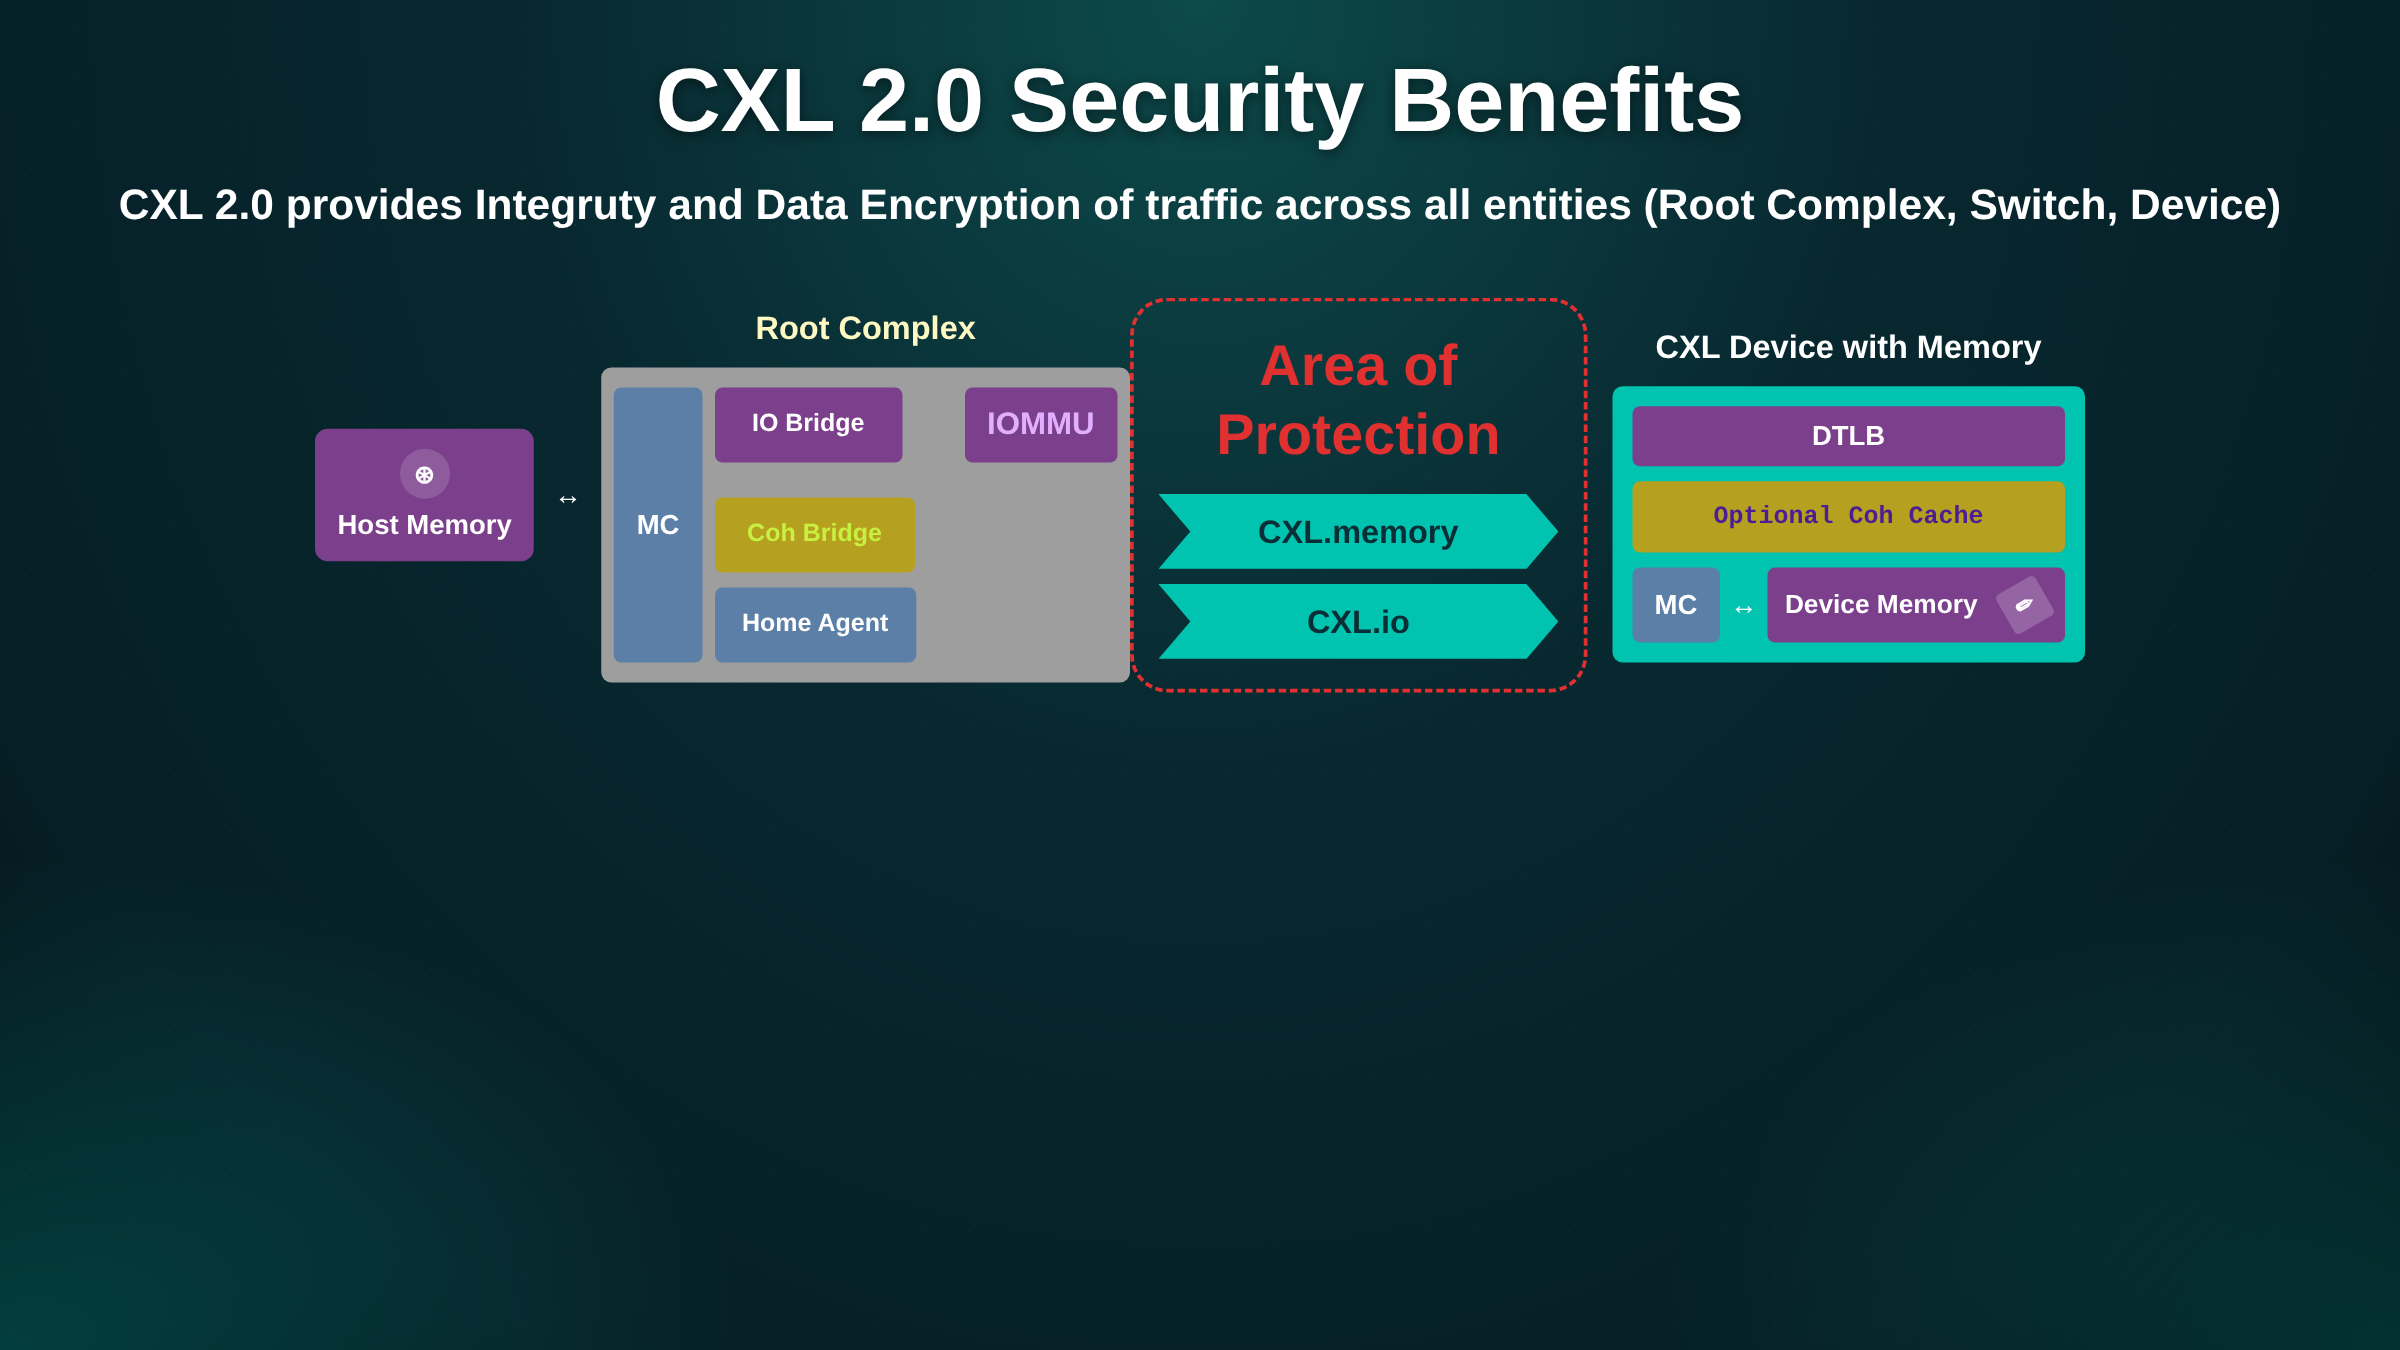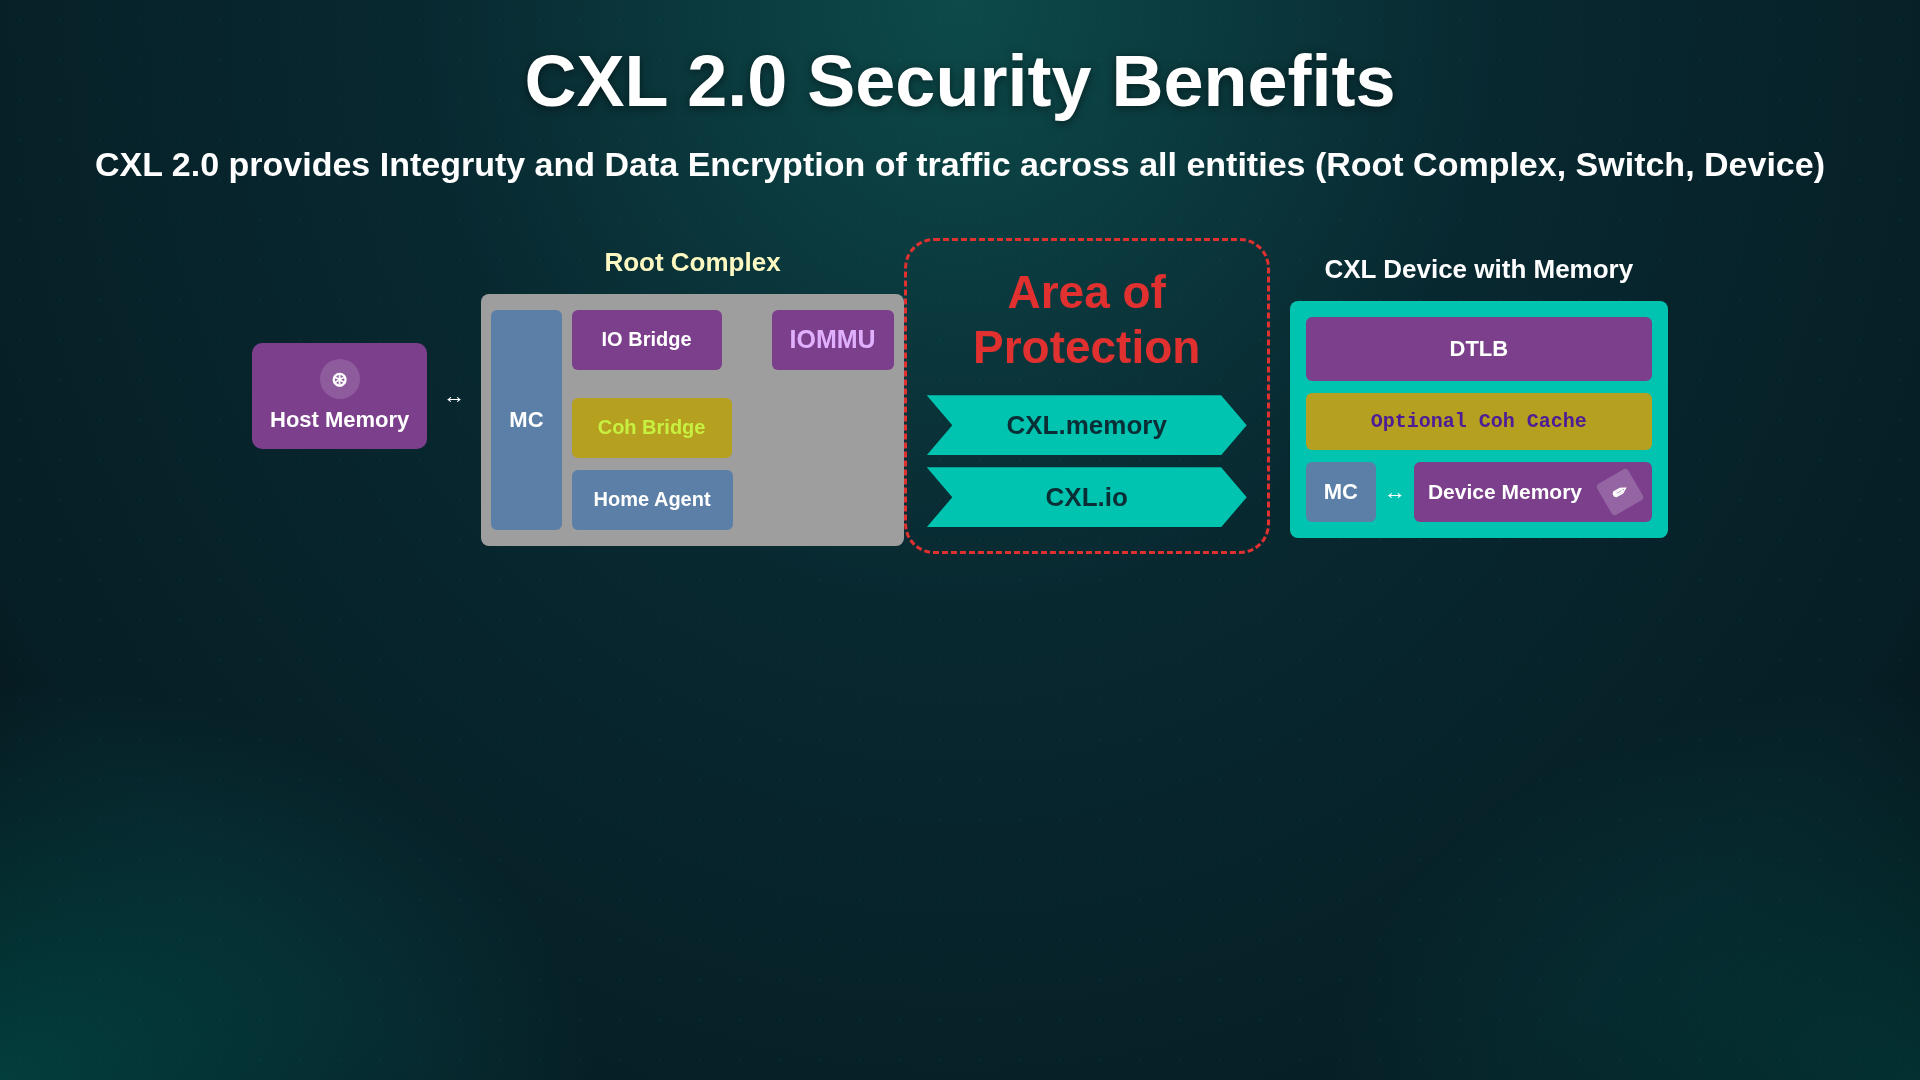--- a/index.html
+++ b/index.html
@@ -279,21 +279,21 @@
     }
 
     .dtlb-box {
       background: #7b3f8c;
       color: white;
       font-size: 22px;
       font-weight: 700;
       padding: 14px 30px;
       border-radius: 6px;
       text-align: center;
-      height: 64px;
+      height: 48px;
       display: flex;
       align-items: center;
       justify-content: center;
       min-width: 200px;
     }
 
     .opt-coh {
       background: #b5a020;
       color: #4c1d95;
       font-size: 20px;

